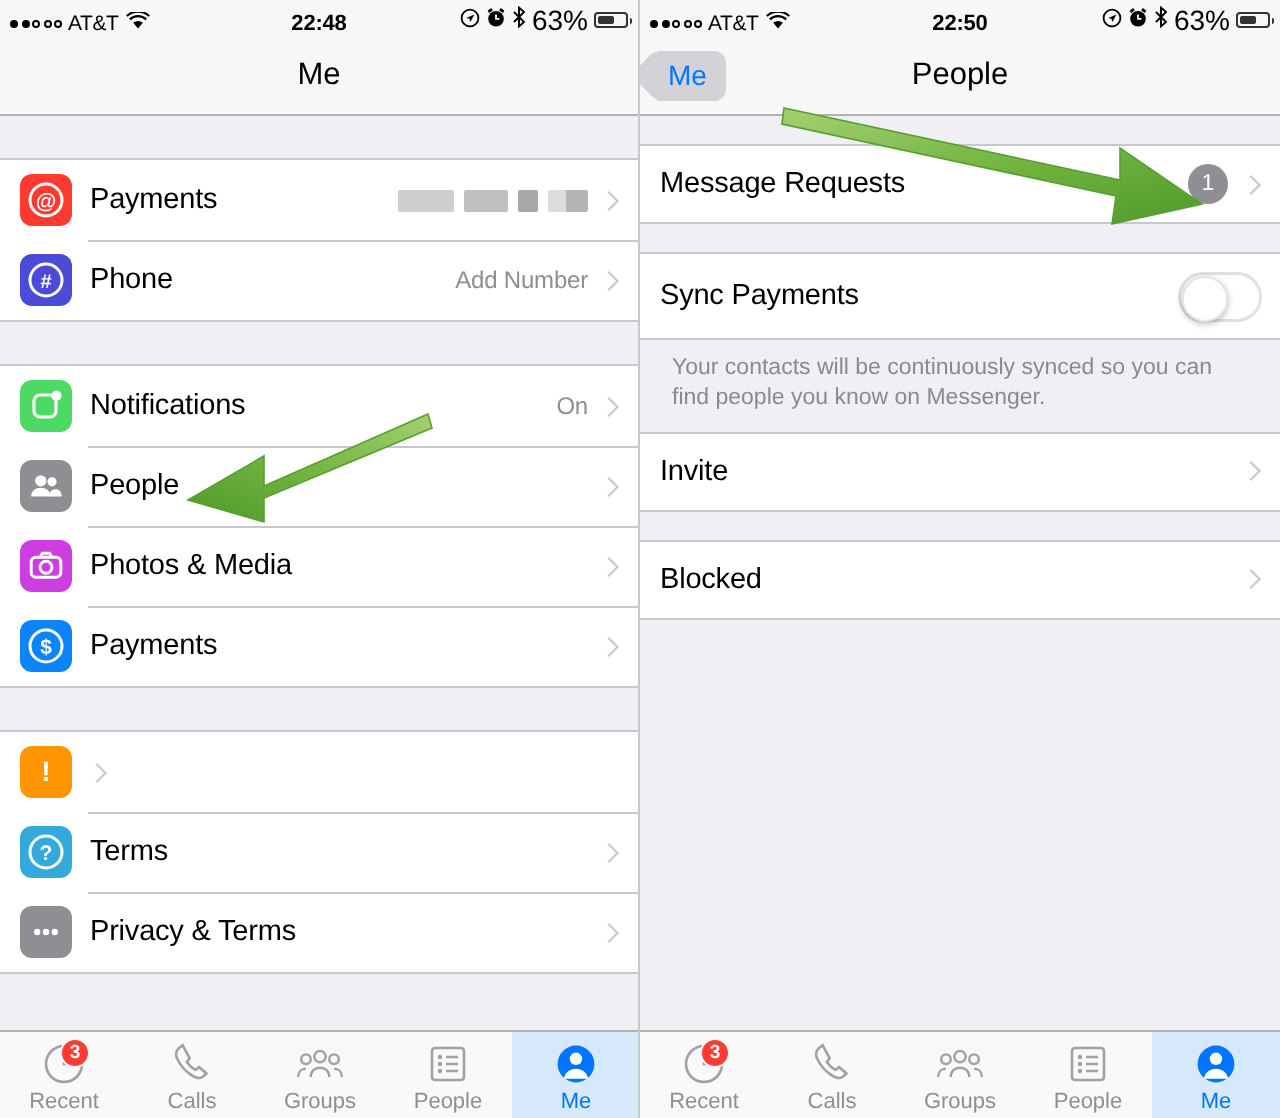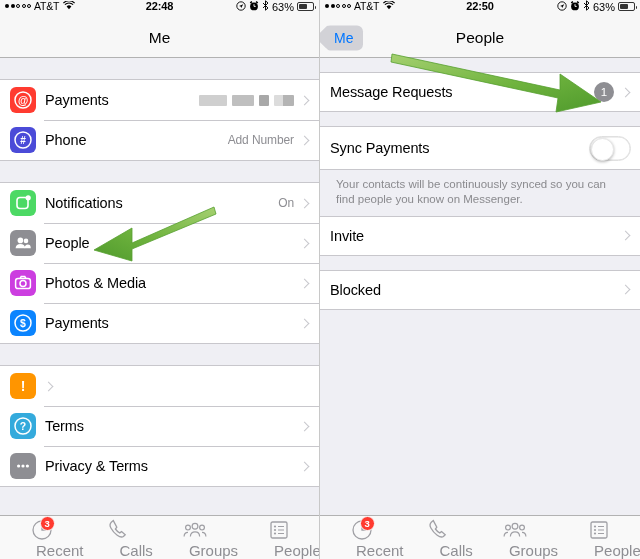--- a/index.html
+++ b/index.html
@@ -8,35 +8,35 @@
     font-family:"Liberation Sans", sans-serif;
     background:#ffffff;
     -webkit-font-smoothing:antialiased;
   }
   .screens { display:flex; width:640px; height:559px; }
   .phone { width:320px; height:559px; position:relative; background:#efeff4; overflow:hidden; }
   .phone.left { border-right:1px solid #c8c8c8; }
 
   
   .statusbar {
-    height:18px; background:#f7f7f7; display:flex; align-items:flex-start;
+    height:18px; background:#f7f7f7; display:flex; align-items:flex-end;
     padding:0 5px; font-size:10.5px; color:#000; position:relative;
   }
   .sb-left { display:flex; align-items:center; gap:3px; }
   .dots { display:flex; gap:1.5px; align-items:center; }
   .dot { width:4px; height:4px; border-radius:50%; background:#000; }
   .dot.hollow { background:transparent; border:1px solid #000; width:4px; height:4px; }
   .carrier { font-size:10.5px; letter-spacing:-0.2px; }
   .wifi { margin-left:1px; }
   .sb-center {
     position:absolute; left:0; right:0; text-align:center;
     font-size:11px; font-weight:bold; letter-spacing:-0.1px;
   }
   .sb-right { margin-left:auto; display:flex; align-items:center; gap:3px; z-index:2; }
-  .batt-pct { font-size:11px; }
+  .batt-pct { font-size:14px; }
   .batt {
     width:17px; height:8.5px; border:1px solid #333; border-radius:2px;
     position:relative; display:flex; align-items:center; padding:1px;
   }
   .batt::after {
     content:""; position:absolute; right:-3px; top:2.5px;
     width:1.5px; height:3px; background:#333; border-radius:0 1px 1px 0;
   }
   .batt-fill { height:100%; background:#333; border-radius:1px; width:63%; }
 
@@ -116,21 +116,21 @@
   
   .tabbar {
     position:absolute; bottom:0; left:0; width:320px; height:44px;
     background:#f9f9f9; border-top:1px solid #b2b2b2; display:flex;
   }
   .tab {
     flex:1; display:flex; flex-direction:column; align-items:center;
     justify-content:center; gap:1px; position:relative; padding-top:2px;
   }
   .tab.active { background:#d6e9fb; }
-  .tab-label { font-size:15px; color:#8e8e93;padding-left:36px; }
+  .tab-label { font-size:11px; color:#8e8e93; }
   .tab.active .tab-label { color:#0076ff; }
   .tab-ico { width:24px; height:23px; position:relative; display:flex; align-items:center; justify-content:center; }
   .tab-badge {
     position:absolute; top:-2px; right:-1px; min-width:15px; height:15px;
     border-radius:8px; background:#ff3b30; color:#fff; font-size:9.5px;
     display:flex; align-items:center; justify-content:center;
     border:1.2px solid #f9f9f9; padding:0 3px; font-weight:bold;
   }
 
   

